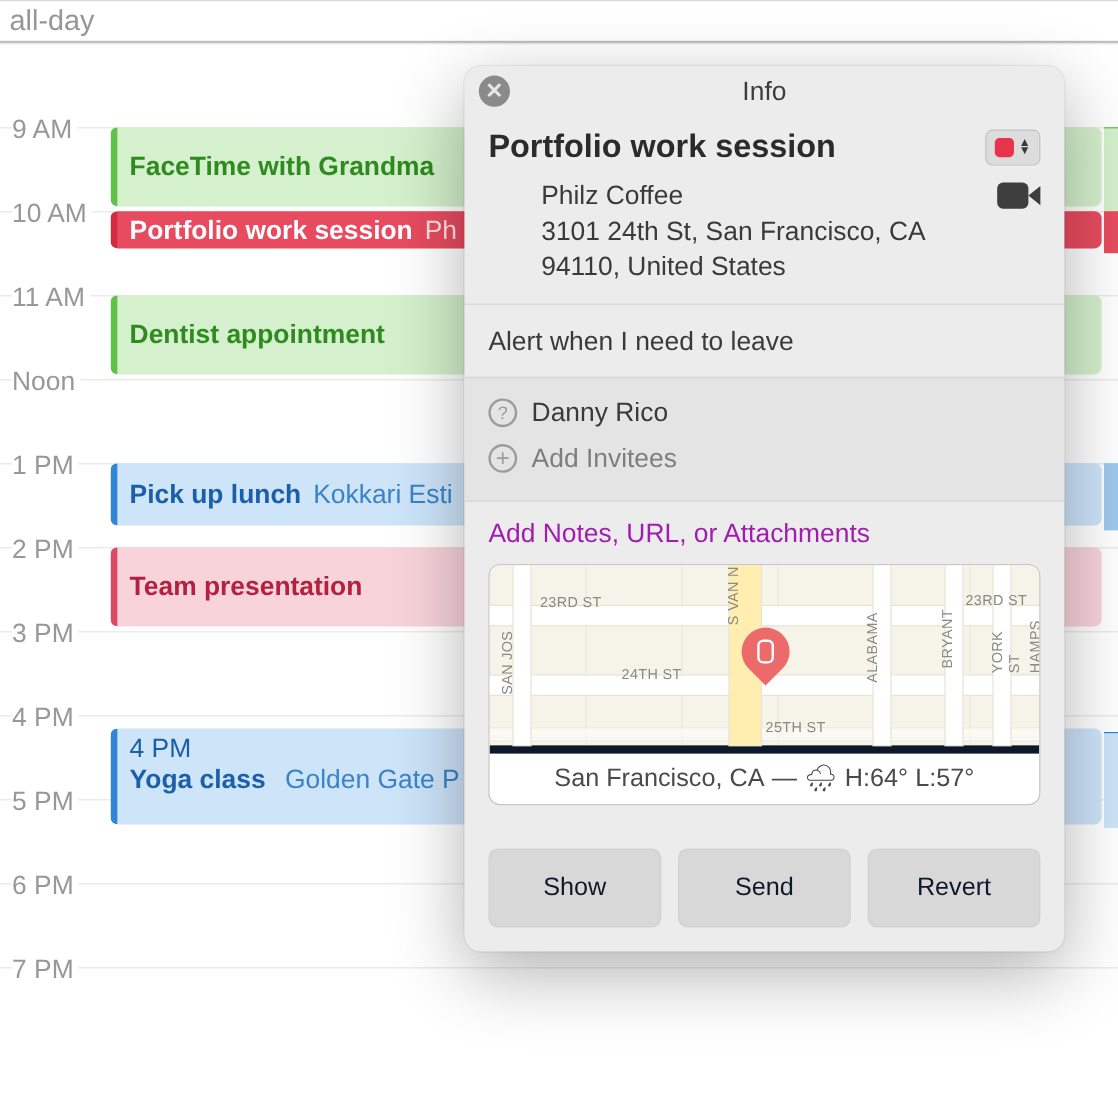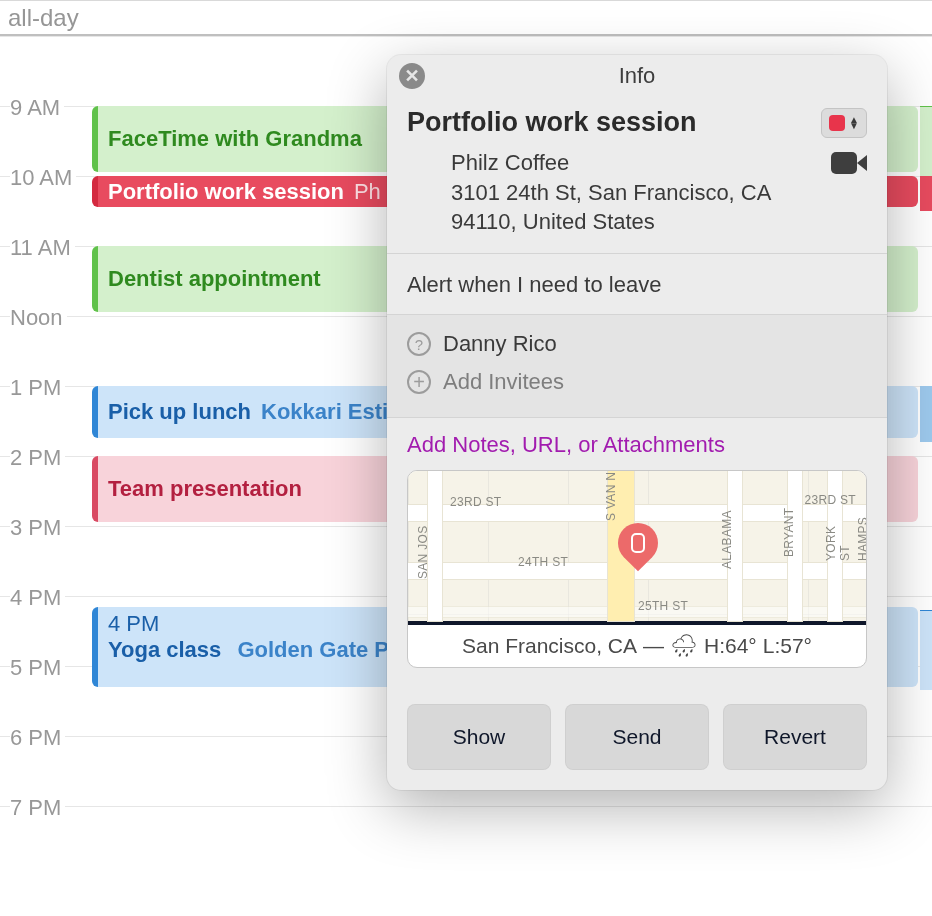--- a/index.html
+++ b/index.html
@@ -58,21 +58,21 @@
     border-radius: 6px;
     padding: 6px 10px;
     font-size: 22px;
     font-weight: 700;
     overflow: hidden;
     white-space: nowrap;
     display: flex;
     align-items: center;
   }
   .event .loc {
-    font-weight: 700;
+    font-weight: 400;
     margin-left: 10px;
   }
   .event.green      { background: #d4f0cc; border-left: 6px solid #60c24b; color: #2f8a1f; }
   .event.red-strong { background: #e84b5f; border-left: 6px solid #d42a40; color: #fff; }
   .event.red-strong .loc { color: #ffe0e4; font-weight: 400; }
   .event.blue       { background: #cde4f9; border-left: 6px solid #2f86d6; color: #1a5fa8; }
   .event.blue .loc  { color: #3b83c9; }
   .event.pink       { background: #f8d3da; border-left: 6px solid #d94a63; color: #b32040; }
   .event.multi-line { display: block; padding-top: 4px; line-height: 1.2; }
   .event.multi-line .time { font-weight: 400; display: block; }
@@ -197,21 +197,21 @@
   }
   .map-pin .head {
     width:40px;height:40px;background:#ec6a6a;border-radius:50% 50% 50% 0;
     transform:rotate(-45deg);
     display:flex;align-items:center;justify-content:center;
   }
   .map-pin .head::after{content:"";width:10px;height:16px;border:2px solid #fff;border-radius:5px;transform:rotate(45deg);}
   .weather-row {
     display:flex; align-items:center; justify-content:center;
     gap:6px; padding:8px 10px; font-size:21px; color:#4a4a4a;
-    border-top:4px solid #0f172a;
+    border-top:7px solid #0f172a;
   }
   .weather-icon { font-size:22px; }
 
   .button-row {
     display:flex; gap:14px; padding:16px 20px 20px 20px;
   }
   .btn {
     flex:1; background:#d8d8d8; border:none; border-radius:8px;
     padding:21px 0; font-size:21px; color:#0f172a; cursor:pointer;
     box-shadow: inset 0 0 0 1px rgba(0,0,0,0.04);

